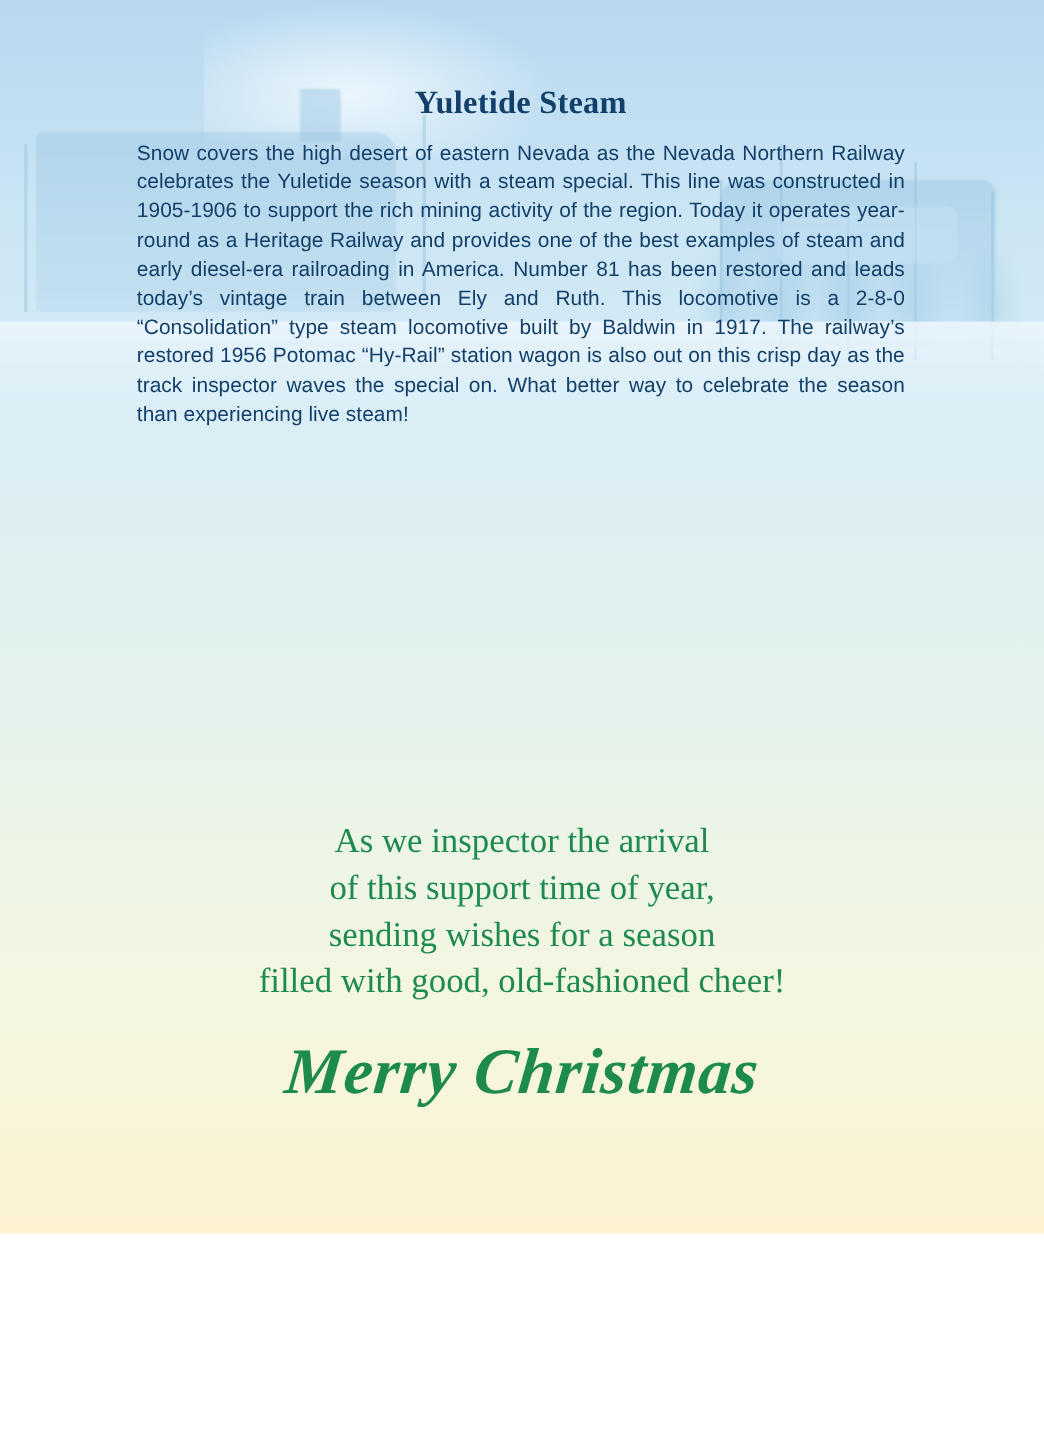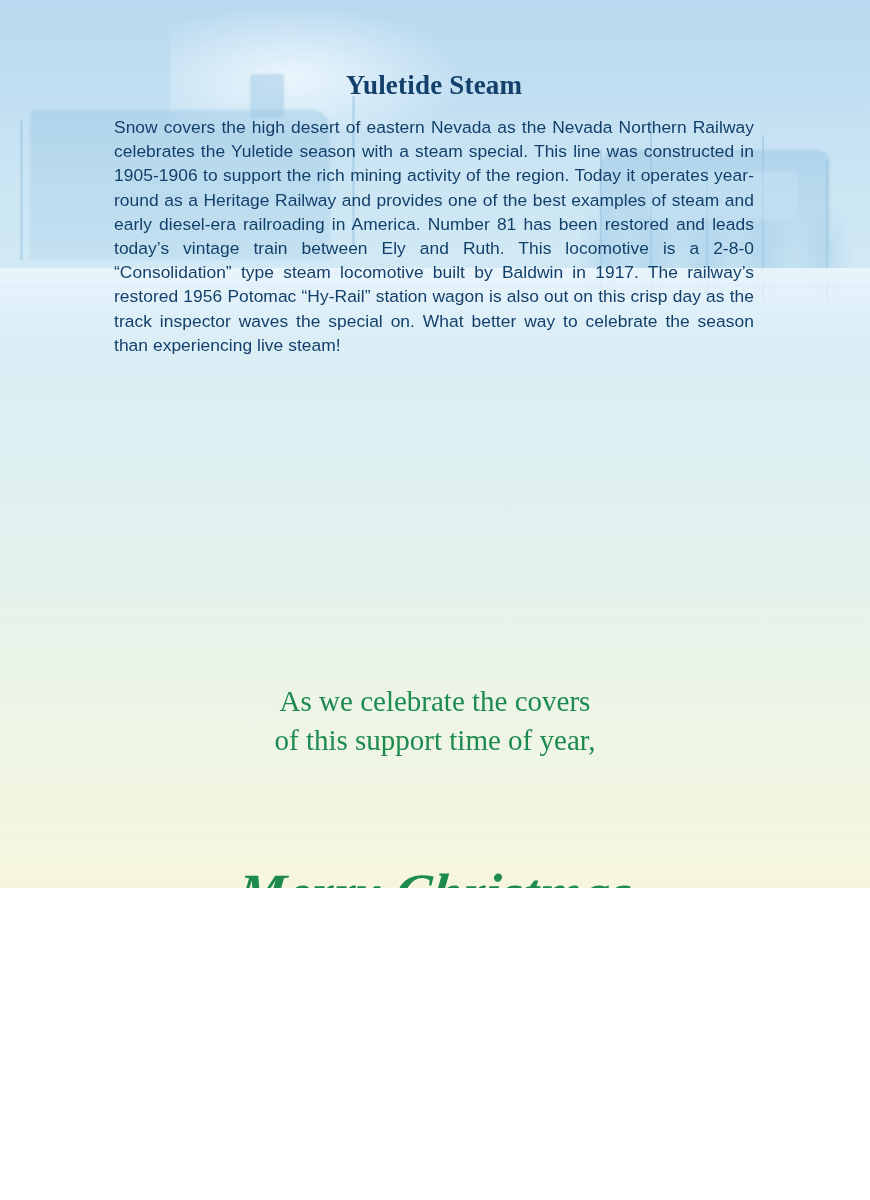--- a/index.html
+++ b/index.html
@@ -9,21 +9,21 @@
   body {
     width: 870px;
     height: 1200px;
     overflow: hidden;
     font-family: "Liberation Serif", serif;
   }
 
   .card {
     position: relative;
     width: 870px;
-    height: 888px;
+    height: 1028px;
     background:
       linear-gradient(to bottom,
         #cfe7f5 0px,
         #cfe8f6 120px,
         #d6ecf6 260px,
         #dbeef4 380px,
         #dff0f1 470px,
         #e3f2ee 560px,
         #e8f3e9 640px,
         #eef5e6 720px,
@@ -227,21 +227,23 @@
 
     <div class="snow-band"></div>
   </div>
 
   <div class="story">
     <h1 class="story-title">Yuletide Steam</h1>
     <p class="story-body">Snow covers the high desert of eastern Nevada as the Nevada Northern Railway celebrates the Yuletide season with a steam special. This line was constructed in 1905-1906 to support the rich mining activity of the region. Today it operates year-round as a Heritage Railway and provides one of the best examples of steam and early diesel-era railroading in America. Number 81 has been restored and leads today’s vintage train between Ely and Ruth. This locomotive is a 2-8-0 “Consolidation” type steam locomotive built by Baldwin in 1917. The railway’s restored 1956 Potomac “Hy-Rail” station wagon is also out on this crisp day as the track inspector waves the special on. What better way to celebrate the season than experiencing live steam!</p>
   </div>
 
   <div class="verse">
-    <div>As we celebrate the covers</div>
+    <div>As we inspector the arrival</div>
     <div>of this support time of year,</div>
+    <div>sending wishes for a season</div>
+    <div>filled with good, old-fashioned cheer!</div>
   </div>
 
   <div class="greeting">
     <span class="swash">Merry Christmas</span>
   </div>
 
 </div>
 
 </body></html>

